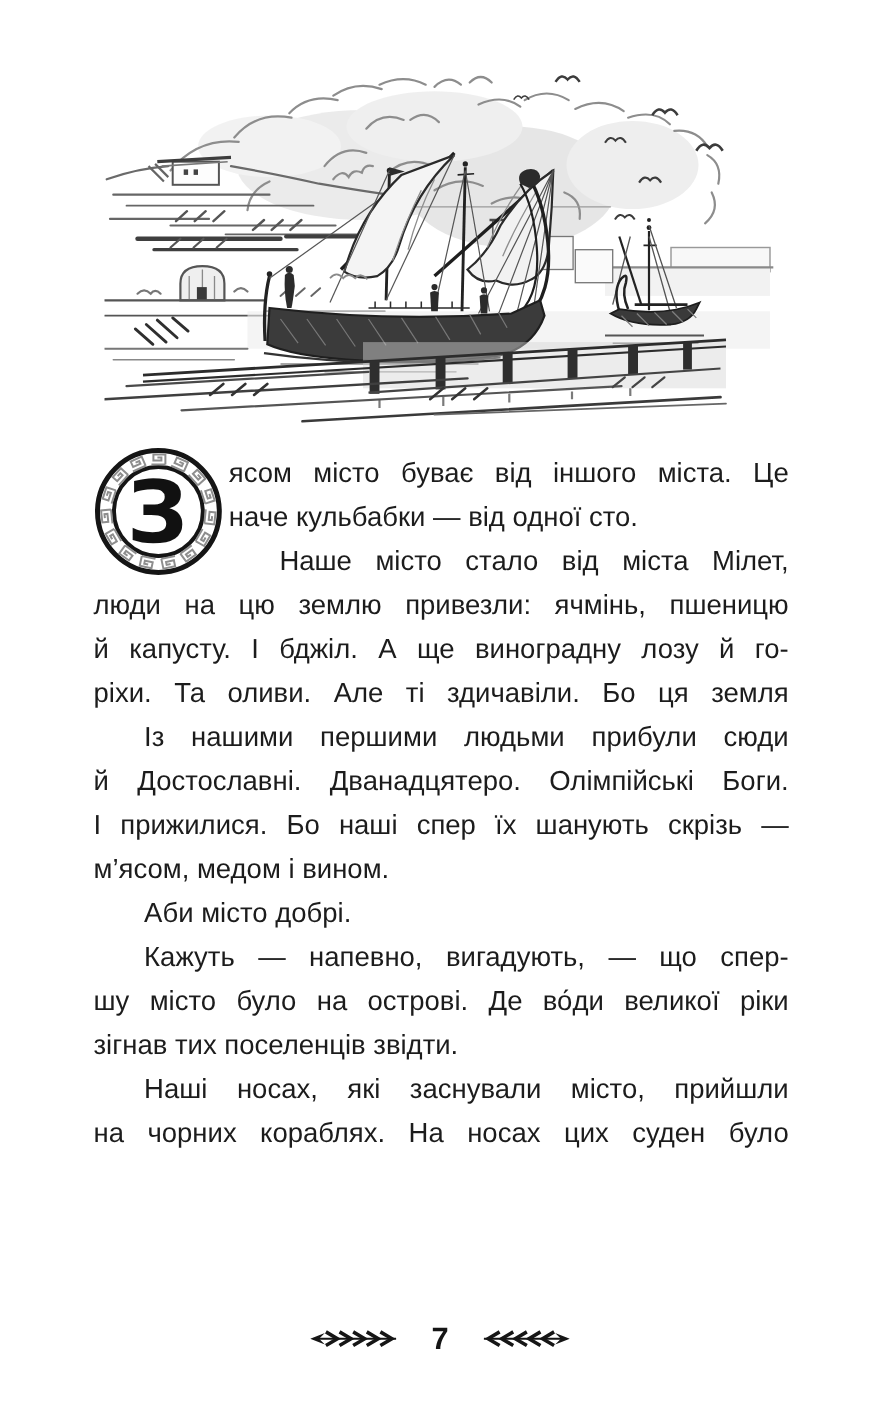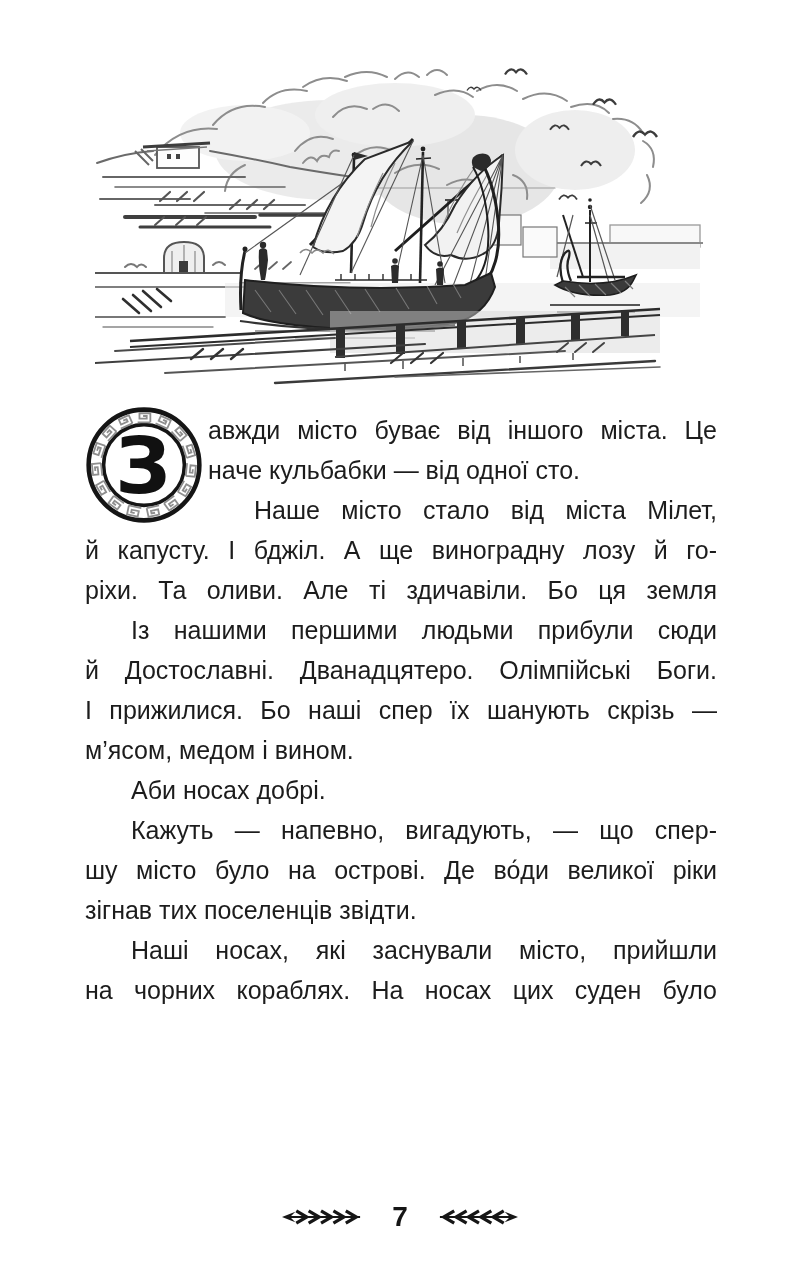--- a/index.html
+++ b/index.html
@@ -249,33 +249,34 @@
           <use href="#gk" transform="rotate(240,65,65)"></use>
           <use href="#gk" transform="rotate(264,65,65)"></use>
           <use href="#gk" transform="rotate(288,65,65)"></use>
           <use href="#gk" transform="rotate(312,65,65)"></use>
           <use href="#gk" transform="rotate(336,65,65)"></use>
         </g>
         <text x="64" y="96" text-anchor="middle" font-size="86" font-weight="bold" font-family="DejaVu Sans, sans-serif" fill="#111">З</text>
       </svg>
     </div>
 
-    <div class="ln">авжди місто буває від іншого міста. Це</div>
+    <div class="ln">ясом місто буває від іншого міста. Це</div>
     <div class="ln last">наче кульбабки — від одної сто.</div>
 
     <div class="ln indent">Наше місто стало від міста Мілет,</div>
+    <div class="ln">люди на цю землю привезли: ячмінь, пшеницю</div>
     <div class="ln">й капусту. І бджіл. А ще виноградну лозу й го-</div>
     <div class="ln">ріхи. Та оливи. Але ті здичавіли. Бо ця земля</div>
 
     <div class="ln indent">Із нашими першими людьми прибули сюди</div>
     <div class="ln">й Достославні. Дванадцятеро. Олімпійські Боги.</div>
     <div class="ln">І прижилися. Бо наші спер їх шанують скрізь —</div>
     <div class="ln last">м’ясом, медом і вином.</div>
 
-    <div class="ln last indent">Аби носах добрі.</div>
+    <div class="ln last indent">Аби місто добрі.</div>
 
     <div class="ln indent">Кажуть — напевно, вигадують, — що спер-</div>
     <div class="ln">шу місто було на острові. Де во́ди великої ріки</div>
     <div class="ln last">зігнав тих поселенців звідти.</div>
 
     <div class="ln indent">Наші носах, які заснували місто, прийшли</div>
     <div class="ln">на чорних кораблях. На носах цих суден було</div>
   </section>
 
   <footer class="pagefoot">

